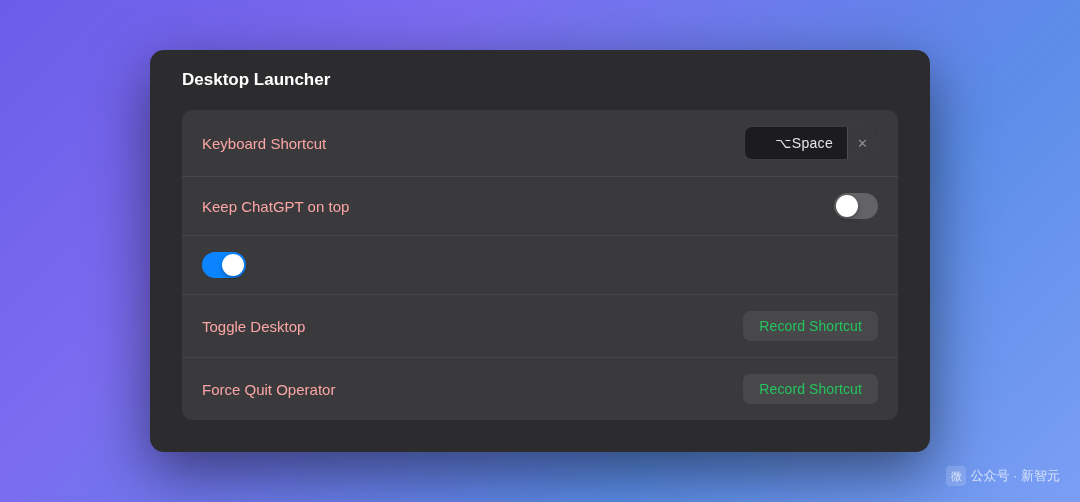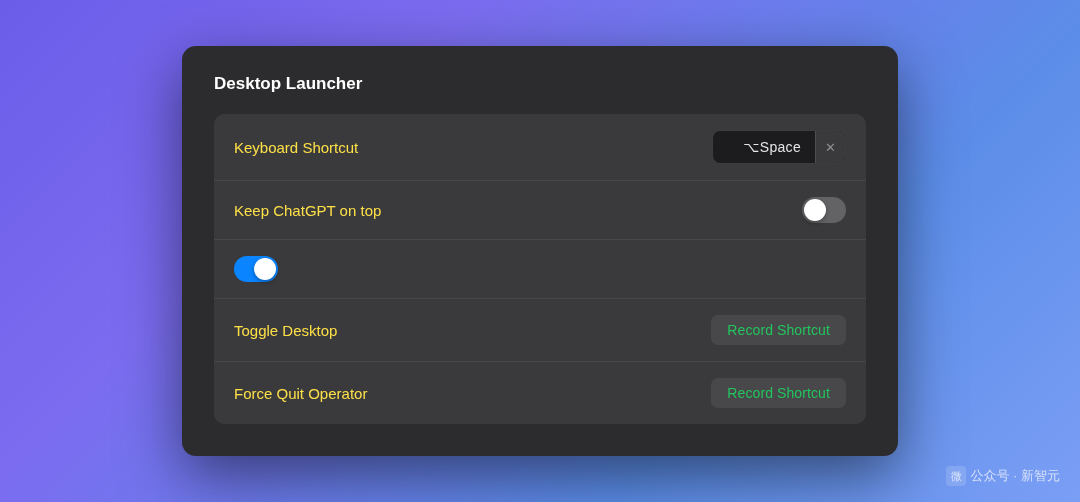--- a/index.html
+++ b/index.html
@@ -15,22 +15,22 @@
       font-family: -apple-system, BlinkMacSystemFont, "SF Pro Display", "Helvetica Neue", sans-serif;
       background: linear-gradient(135deg, #6b5de8 0%, #7b6cf0 30%, #5b8de8 70%, #7b9ef5 100%);
       display: flex;
       align-items: center;
       justify-content: center;
     }
 
     .panel {
       background: #2c2c2e;
       border-radius: 14px;
-      width: 716px;
-      padding: 28px 32px 32px 32px;
+      width: 780px;
+      padding: 20px 32px 32px 32px;
       box-shadow: 0 20px 60px rgba(0,0,0,0.5);
     }
 
     .panel-title {
       font-size: 17px;
       font-weight: 700;
       color: #ffffff;
       margin-bottom: 20px;
     }
 
@@ -48,21 +48,21 @@
       border-bottom: 1px solid rgba(255,255,255,0.07);
     }
 
     .setting-row:last-child {
       border-bottom: none;
       gap: 24px;
     }
 
     .setting-label {
       font-size: 15px;
-      color: #fde047;
+      color: #fca5a5;
       font-weight: 400;
     }
 
     
     .shortcut-pill {
       display: flex;
       align-items: center;
       gap: 0;
       background: #1c1c1e;
       border-radius: 8px;

